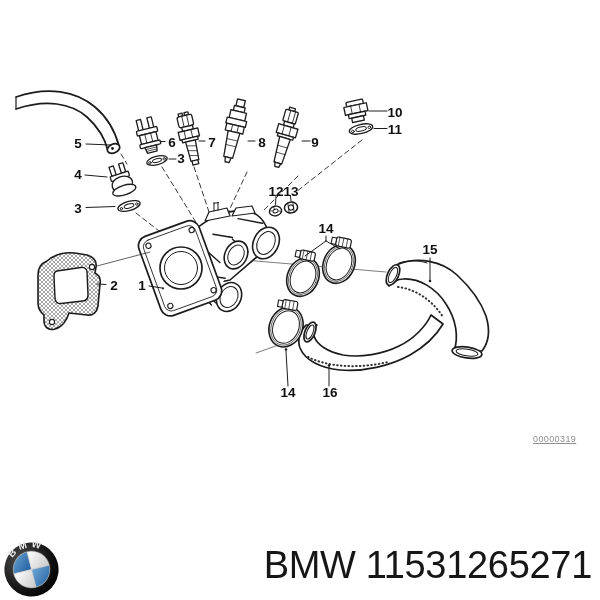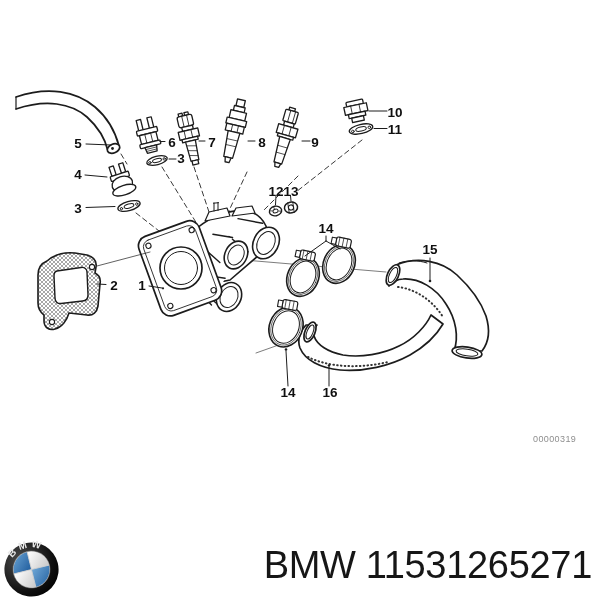--- a/index.html
+++ b/index.html
@@ -2,21 +2,21 @@
 <html><head>
 <meta charset="utf-8">
 <style>
   html,body{margin:0;padding:0;}
   body{width:600px;height:600px;background:#ffffff;overflow:hidden;position:relative;
        font-family:"Liberation Sans",sans-serif;}
   .stage{position:absolute;inset:0;}
   svg.diagram{position:absolute;left:0;top:0;}
   .callout{font:bold 13.5px "Liberation Sans",sans-serif;fill:#0f0f0f;}
   .drawing-code{position:absolute;left:533px;top:434px;font-size:9px;color:#8e8e8e;
-       letter-spacing:.4px;}
+       letter-spacing:.4px;text-decoration:underline;}
   .footer-logo{position:absolute;left:3px;top:541px;width:57px;height:57px;}
   .part-text{position:absolute;right:8px;top:544px;font-size:38px;line-height:1.15;
        color:#161616;letter-spacing:-.3px;white-space:nowrap;margin-left:39px;}
   .part-text .num{margin-left:10px;}
 </style>
 </head>
 <body>
 
 <div class="stage">
 

